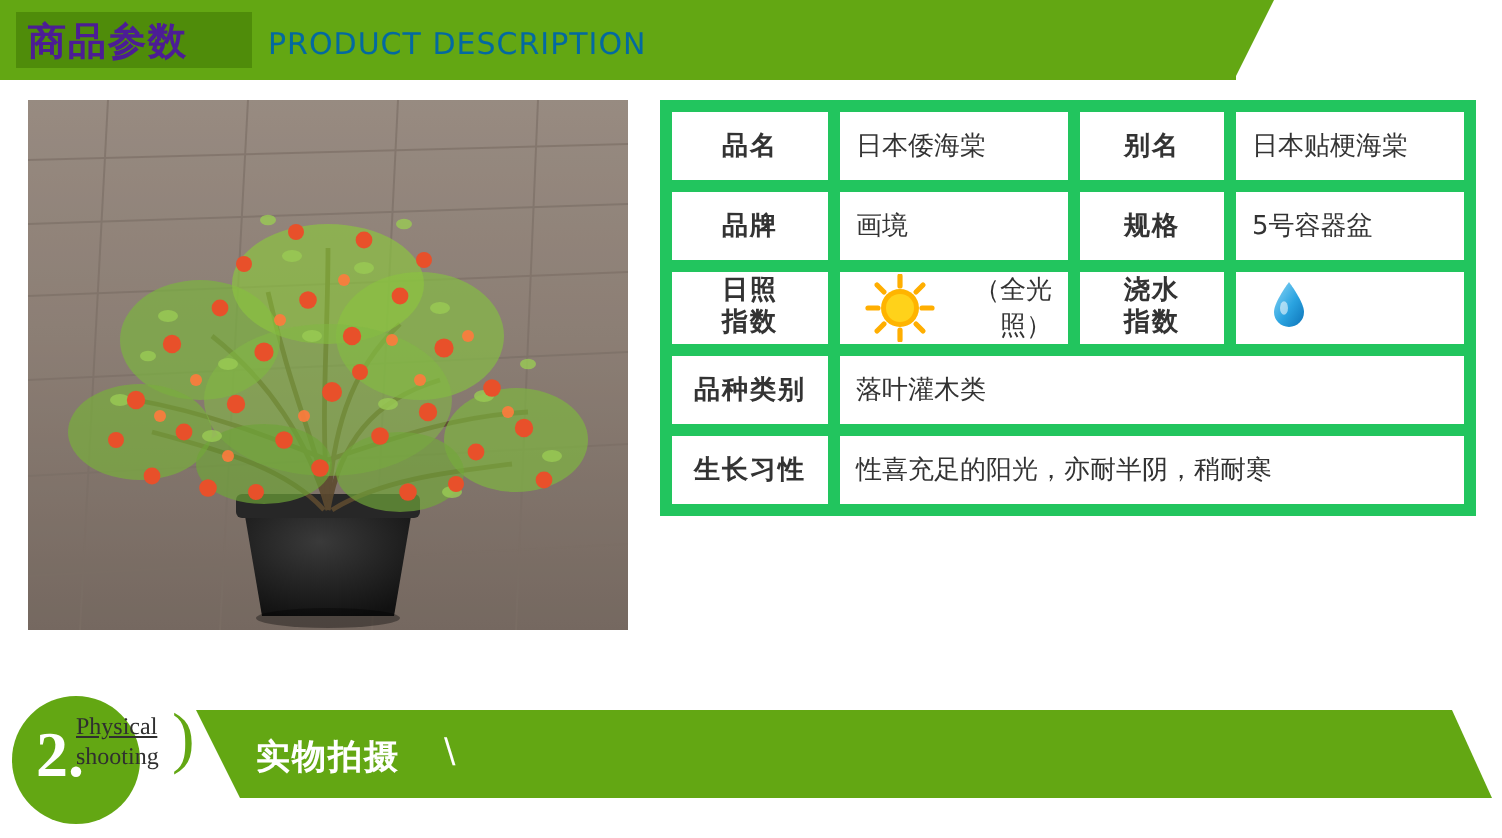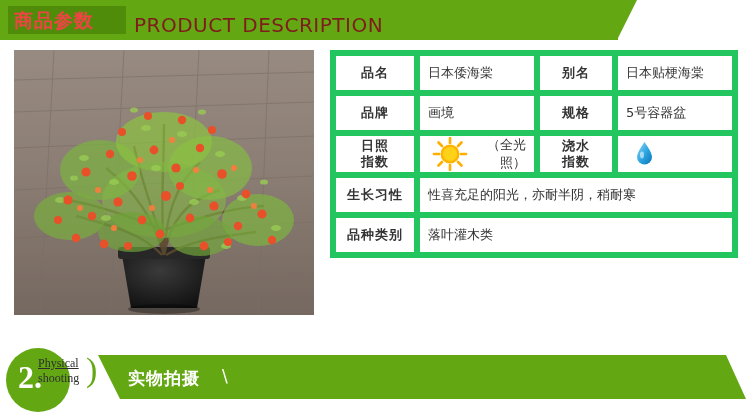--- a/index.html
+++ b/index.html
@@ -24,27 +24,27 @@
     width:0;height:0;
     border-top:40px solid #63a713;
     border-right:20px solid transparent;
   }
   .hdr-dark{
     position:absolute;left:8px;top:6px;width:118px;height:28px;
     background:#4f8c0a;
   }
   .hdr-cn{
     position:absolute;left:14px;top:8px;
-    font-size:19px;color:#ef4444;font-weight:bold;
+    font-size:19px;color:#4c1d95;font-weight:bold;
     letter-spacing:1px;
     font-family:"DejaVu Sans","Liberation Sans",sans-serif;
   }
   .hdr-en{
     position:absolute;left:134px;top:13px;
-    font-size:20px;color:#7f1d1d;
+    font-size:15px;color:#0369a1;
     letter-spacing:.5px;
   }
 
   
   .photo{
     position:absolute;left:14px;top:50px;width:300px;height:265px;
     overflow:hidden;
     background:#8c7f75;
   }
   .photo svg{display:block;}
@@ -326,26 +326,26 @@
                 <stop offset="100%" stop-color="#0d73b8"></stop>
               </linearGradient>
             </defs>
             <path d="M8.5 1 C8.5 1 16 11 16 16 A7.5 7.5 0 0 1 1 16 C1 11 8.5 1 8.5 1 Z" fill="url(#dg)"></path>
             <ellipse cx="6" cy="14" rx="2" ry="3.4" fill="#ffffff" opacity="0.55"></ellipse>
           </svg>
         </span>
       </td>
     </tr>
     <tr>
+      <td class="lbl">品种类别</td>
+      <td class="val" colspan="3">落叶灌木类</td>
+    </tr>
+    <tr>
       <td class="lbl">生长习性</td>
       <td class="val" colspan="3">性喜充足的阳光，亦耐半阴，稍耐寒</td>
-    </tr>
-    <tr>
-      <td class="lbl">品种类别</td>
-      <td class="val" colspan="3">落叶灌木类</td>
     </tr>
   </tbody>
 </table>
 
 <div class="footer">
   <div class="circle"></div>
   <div class="num">2.</div>
   <div class="phys1">Physical</div>
   <div class="phys2">shooting</div>
   <div class="slash">)</div>

